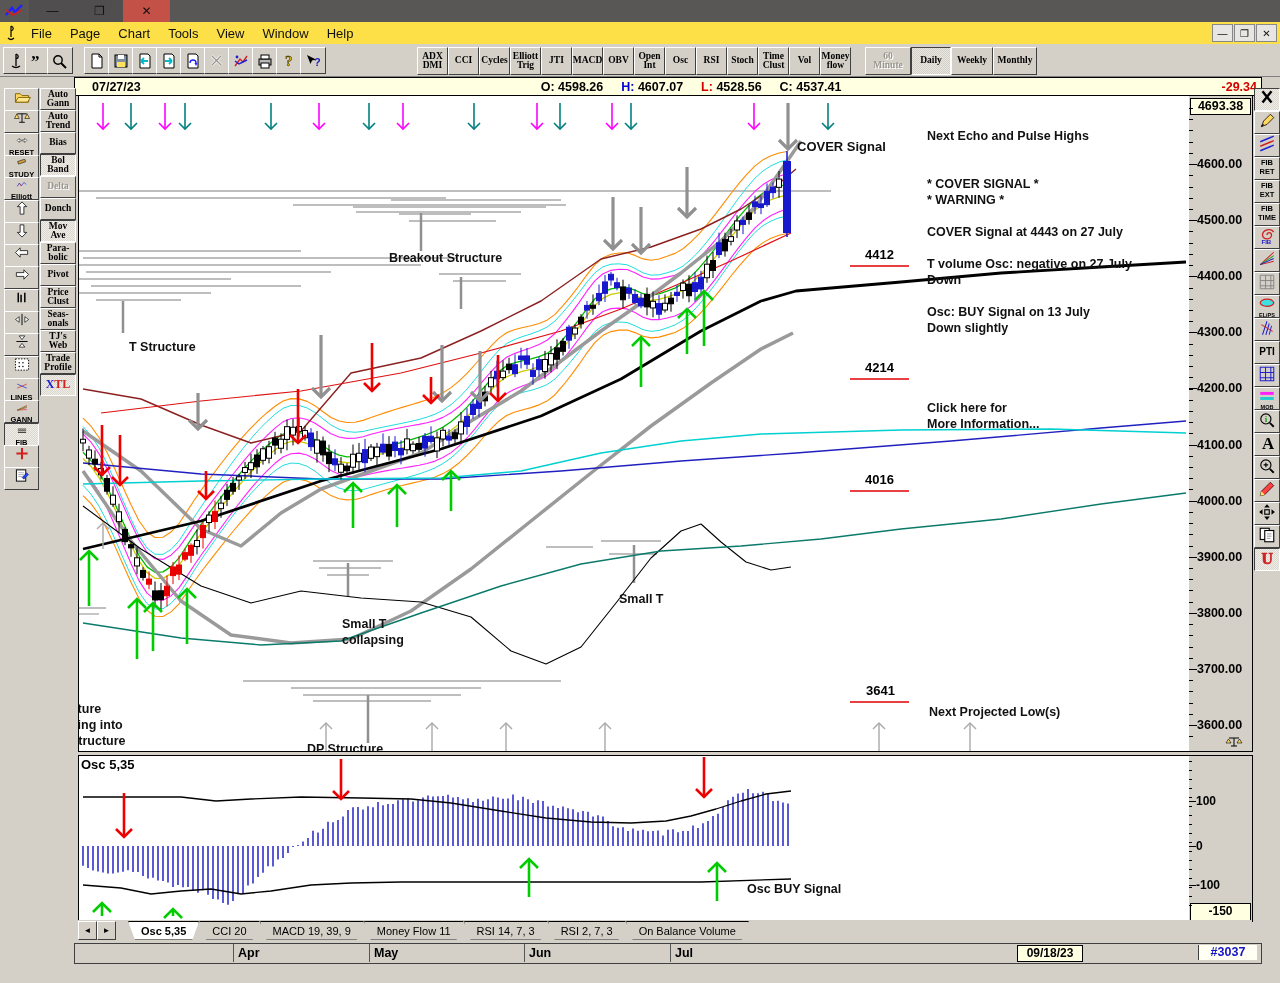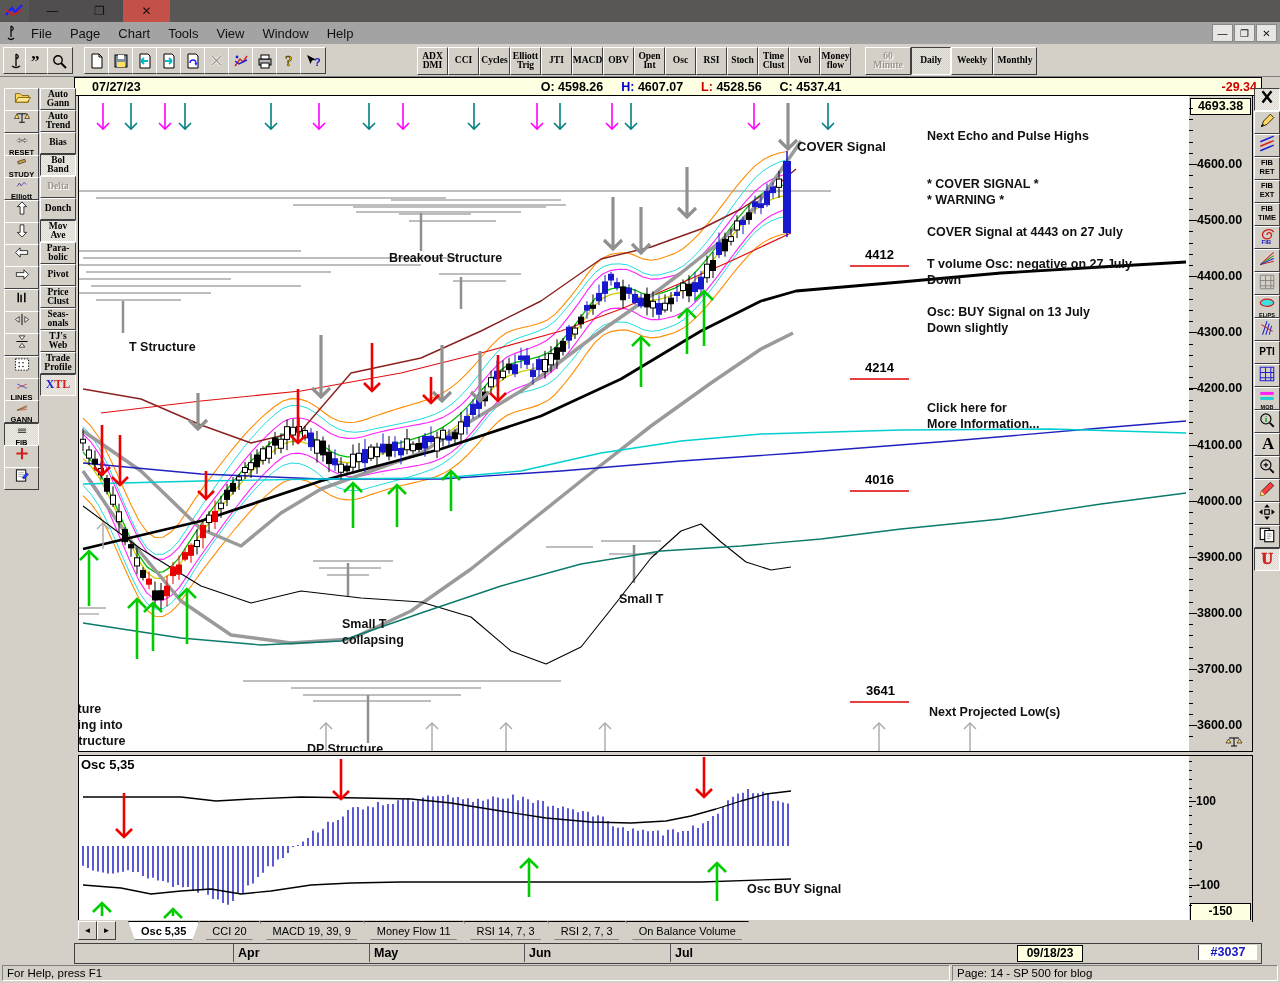--- a/index.html
+++ b/index.html
@@ -7,21 +7,21 @@
   .abs{position:absolute;}
   
   #titlebar{left:0;top:0;width:1280px;height:22px;background:#595656;color:#fff;
     display:flex;align-items:center;font-size:13px;}
   #title-logo{width:18px;height:14px;margin:0 6px 0 5px;}
   .winbtn{width:47px;height:22px;display:flex;align-items:center;justify-content:center;
     font-size:12px;color:#111;}
   #btn-close{background:#c45147;}
   #btn-min,#btn-restore{background:#504e4e;}
   
-  #menubar{left:0;top:22px;width:1280px;height:22px;background:#a3a3a3;display:flex;
+  #menubar{left:0;top:22px;width:1280px;height:22px;background:#fde047;display:flex;
     align-items:center;font-size:13px;color:#111;border-bottom:1px solid #b9b5ad;}
   .menu-item{padding:2px 9px;}
   .mdibtn{width:19px;height:16px;border:1px solid #888;background:#e8e6e2;font-size:10px;
     display:flex;align-items:center;justify-content:center;margin-left:1px;}
   
   #toolbar{left:0;top:44px;width:1280px;height:32px;background:#d4d0c8;border-bottom:1px solid #808080;}
   .tb-btn{position:absolute;top:3px;width:24px;height:25px;background:#d4d0c8;
     border:1px solid;border-color:#fff #404040 #404040 #fff;display:flex;align-items:center;justify-content:center;}
   .ind-btn{position:absolute;top:3px;height:26px;background:#d4d0c8;border:1px solid;
     border-color:#fff #404040 #404040 #fff;font-family:"Liberation Serif",serif;font-weight:bold;
@@ -1318,15 +1318,13 @@
     <div class="month" style="left: 163px;">Apr</div>
     <div class="mtick" style="left: 294px;"></div>
     <div class="month" style="left: 299px;">May</div>
     <div class="mtick" style="left: 449px;"></div>
     <div class="month" style="left: 454px;">Jun</div>
     <div class="mtick" style="left: 595px;"></div>
     <div class="month" style="left: 600px;">Jul</div>
   </div>
 
 <div id="statusbar" class="abs">
-  <div class="status-panel" style="left:2px;width:948px">For Help, press F1</div>
-  <div class="status-panel" style="left:952px;width:326px">Page: 14 - SP 500 for blog</div>
 </div>
 
 </body></html>

